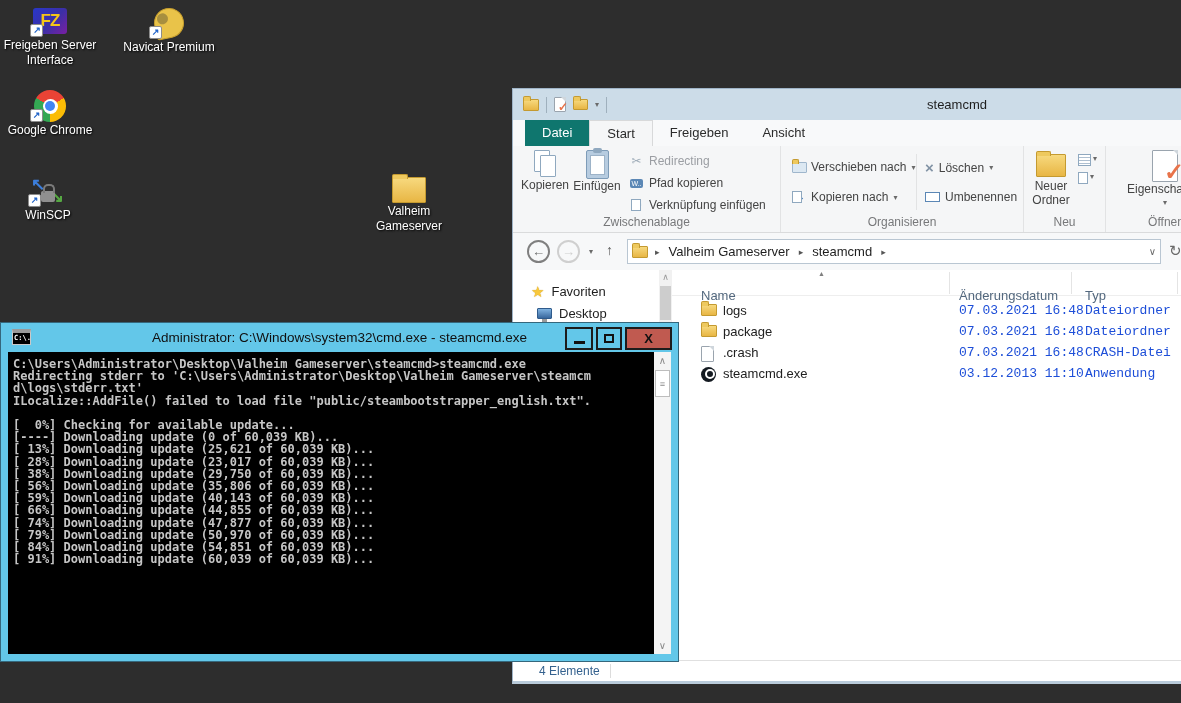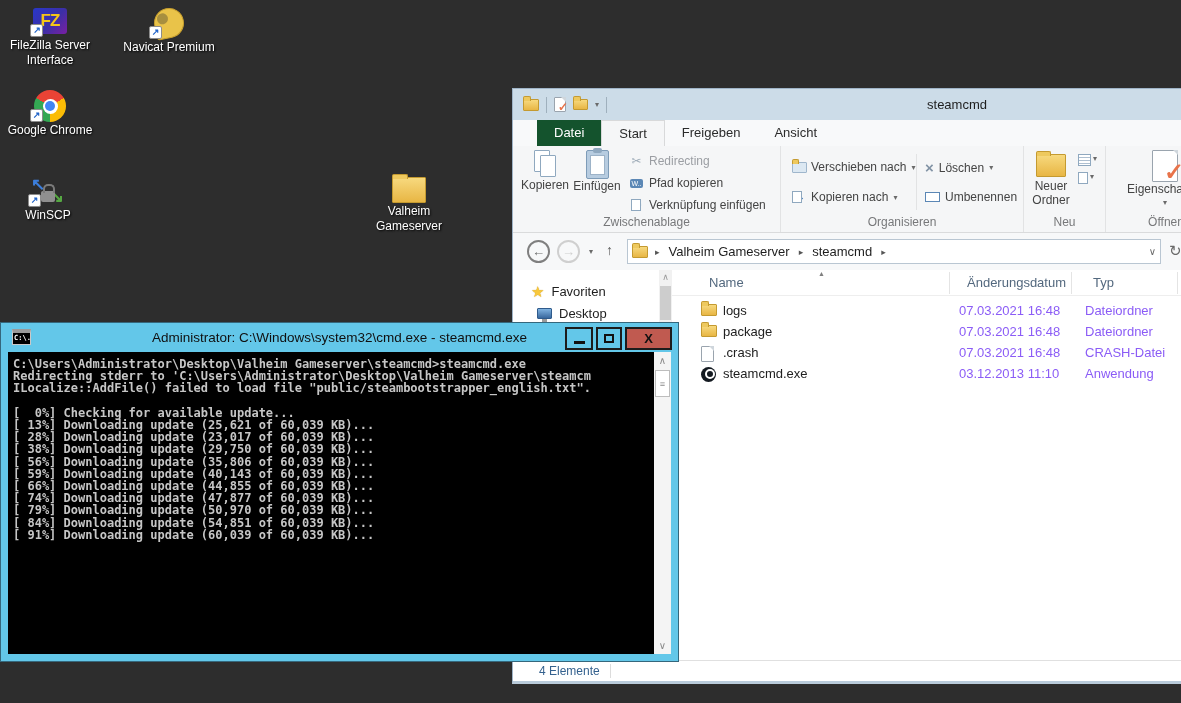--- a/index.html
+++ b/index.html
@@ -55,21 +55,21 @@
   
   .explorer { position:absolute; left:512px; top:88px; width:890px; height:596px; background:#fff;
             border:1px solid #9fb4c7; border-bottom:3px solid #b9cbda; display:flex; flex-direction:column;
             font-size:13px; color:#1e1e1e; }
   .ex-titlebar { height:31px; background:#ccdce8; position:relative; display:flex; align-items:center; flex:none; }
   .qat { display:flex; align-items:center; gap:7px; margin-left:10px; }
   .qat-sep { width:1px; height:16px; background:#9fb0bd; }
   .ex-title { position:absolute; left:0; right:0; text-align:center; font-size:13px; color:#1e1e1e; }
   .ex-tabs { height:26px; background:#f8f9fa; display:flex; flex:none; }
   .tab { padding:0 17px; line-height:25px; font-size:13px; color:#2b2b2b; }
-  .tab-file { background:#14532d; color:#fff; margin-left:24px;text-align:center; }
+  .tab-file { background:#0f766e; color:#fff; margin-left:12px;text-align:center; }
   .tab-active { background:#f5f6f7; border:1px solid #d8d9da; border-bottom:none; }
   .ex-ribbon { height:87px; background:#f5f6f7; border-bottom:1px solid #dadbdc; position:relative; flex:none;
             font-size:12px; color:#444; }
   .rgroup { position:absolute; top:0; height:100%; border-right:1px solid #e2e3e4; }
   .rgroup-label { position:absolute; bottom:3px; left:0; right:0; text-align:center; font-size:12px; color:#77787a; }
   .bigbtn { position:absolute; top:4px; display:flex; flex-direction:column; align-items:center; text-align:center;
             line-height:14px; color:#444; }
   .smallbtn { position:absolute; display:flex; align-items:center; gap:5px; white-space:nowrap; color:#444; }
   .dis { color:#9b9ea3; }
   .arrow-dn { font-size:8px; color:#6a6a6a; }
@@ -103,26 +103,26 @@
 
   .ex-main { flex:1; display:flex; position:relative; background:#fff; overflow:hidden; }
   .sidebar { width:146px; flex:none; padding-top:10px; }
   .side-item { display:flex; align-items:center; gap:7px; padding-left:18px; height:22px; font-size:13px; }
   .side-item.child { padding-left:24px; }
   .side-scroll { width:13px; flex:none; background:#f1f1f1; position:relative; }
   .sscroll-arrow { position:absolute; top:2px; left:0; right:0; text-align:center; font-size:9px; color:#9a9a9a; }
   .sscroll-thumb { position:absolute; top:16px; left:1px; right:1px; height:34px; background:#cdcdcd; }
   .filelist { flex:1; position:relative; }
   .col-header { position:absolute; top:0; left:0; right:0; height:26px; border-bottom:1px solid #eee; font-size:13px; color:#53687e; }
-  .col-h { position:absolute; top:5px;margin-left:8px; }
+  .col-h { position:absolute; top:18px; }
   .col-sep { position:absolute; top:2px; height:22px; width:1px; background:#e4e4e4; }
   .sort-tri { position:absolute; top:0; left:146px; font-size:7px; color:#7f7f7f; }
   .frow { position:absolute; left:0; right:0; height:21px; font-size:13px; color:#212121; }
   .fcell { position:absolute; top:2px; white-space:nowrap; }
-  .fcell.meta { color:#8b5cf6; }
+  .fcell.meta { color:#1d4ed8;font-family:Liberation Mono, monospace; }
   .ficon { position:absolute; left:29px; top:3px; }
   .ex-status { height:21px; border-top:1px solid #e0e0e0; background:#fff; display:flex; align-items:center;
           padding-left:26px; font-size:12px; color:#34618e; flex:none; gap:10px; }
   .status-div { width:1px; height:14px; background:#dcdcdc; }
 
   
   .cmd { position:absolute; left:0; top:322px; width:679px; height:340px; background:#63c7e9; border:1px solid #35677c; z-index:10; }
   .cmd-titlebar { height:29px; position:relative; display:flex; align-items:center; }
   .cmd-ico { position:absolute; left:11px; top:6px; width:19px; height:16px; background:#000;
           border:1px solid #c9c9c9; border-top:4px solid #9a9a9a; color:#fff;
@@ -143,21 +143,21 @@
   .cs-thumb { position:absolute; top:18px; left:1px; right:1px; height:27px; background:#fff; border:1px solid #bdbdbd;
           display:flex; align-items:center; justify-content:center; color:#8a8a8a; font-size:9px; letter-spacing:0; }
 </style>
 </head>
 <body>
 
 <div class="dicon" style="left:2px;top:8px">
   <div class="dicon-img fz-icon">FZ
     <span class="sc">↗</span>
   </div>
-  <div class="dicon-label">FileZilla Server Interface</div>
+  <div class="dicon-label">Freigeben Server Interface</div>
 </div>
 
 <div class="dicon" style="left:121px;top:10px">
   <div class="dicon-img">
     <span class="nv-icon"></span>
     <span class="sc">↗</span>
   </div>
   <div class="dicon-label">Navicat Premium</div>
 </div>
 
@@ -394,23 +394,25 @@
         </span>
       <span class="cmd-btn btn-close">
           <span>X</span>
         </span>
     </span>
   </div>
   <div class="cmd-body">
     <div class="console">
       <div class="cline">C:\Users\Administrator\Desktop\Valheim Gameserver\steamcmd&gt;steamcmd.exe</div>
       <div class="cline">Redirecting stderr to 'C:\Users\Administrator\Desktop\Valheim Gameserver\steamcm</div>
+      <div class="cline">d\logs\stderr.txt'</div>
       <div class="cline">ILocalize::AddFile() failed to load file "public/steambootstrapper_english.txt".</div>
       <div class="cline">&nbsp;</div>
       <div class="cline">[  0%] Checking for available update...</div>
+      <div class="cline">[----] Downloading update (0 of 60,039 KB)...</div>
       <div class="cline">[ 13%] Downloading update (25,621 of 60,039 KB)...</div>
       <div class="cline">[ 28%] Downloading update (23,017 of 60,039 KB)...</div>
       <div class="cline">[ 38%] Downloading update (29,750 of 60,039 KB)...</div>
       <div class="cline">[ 56%] Downloading update (35,806 of 60,039 KB)...</div>
       <div class="cline">[ 59%] Downloading update (40,143 of 60,039 KB)...</div>
       <div class="cline">[ 66%] Downloading update (44,855 of 60,039 KB)...</div>
       <div class="cline">[ 74%] Downloading update (47,877 of 60,039 KB)...</div>
       <div class="cline">[ 79%] Downloading update (50,970 of 60,039 KB)...</div>
       <div class="cline">[ 84%] Downloading update (54,851 of 60,039 KB)...</div>
       <div class="cline">[ 91%] Downloading update (60,039 of 60,039 KB)...</div>

